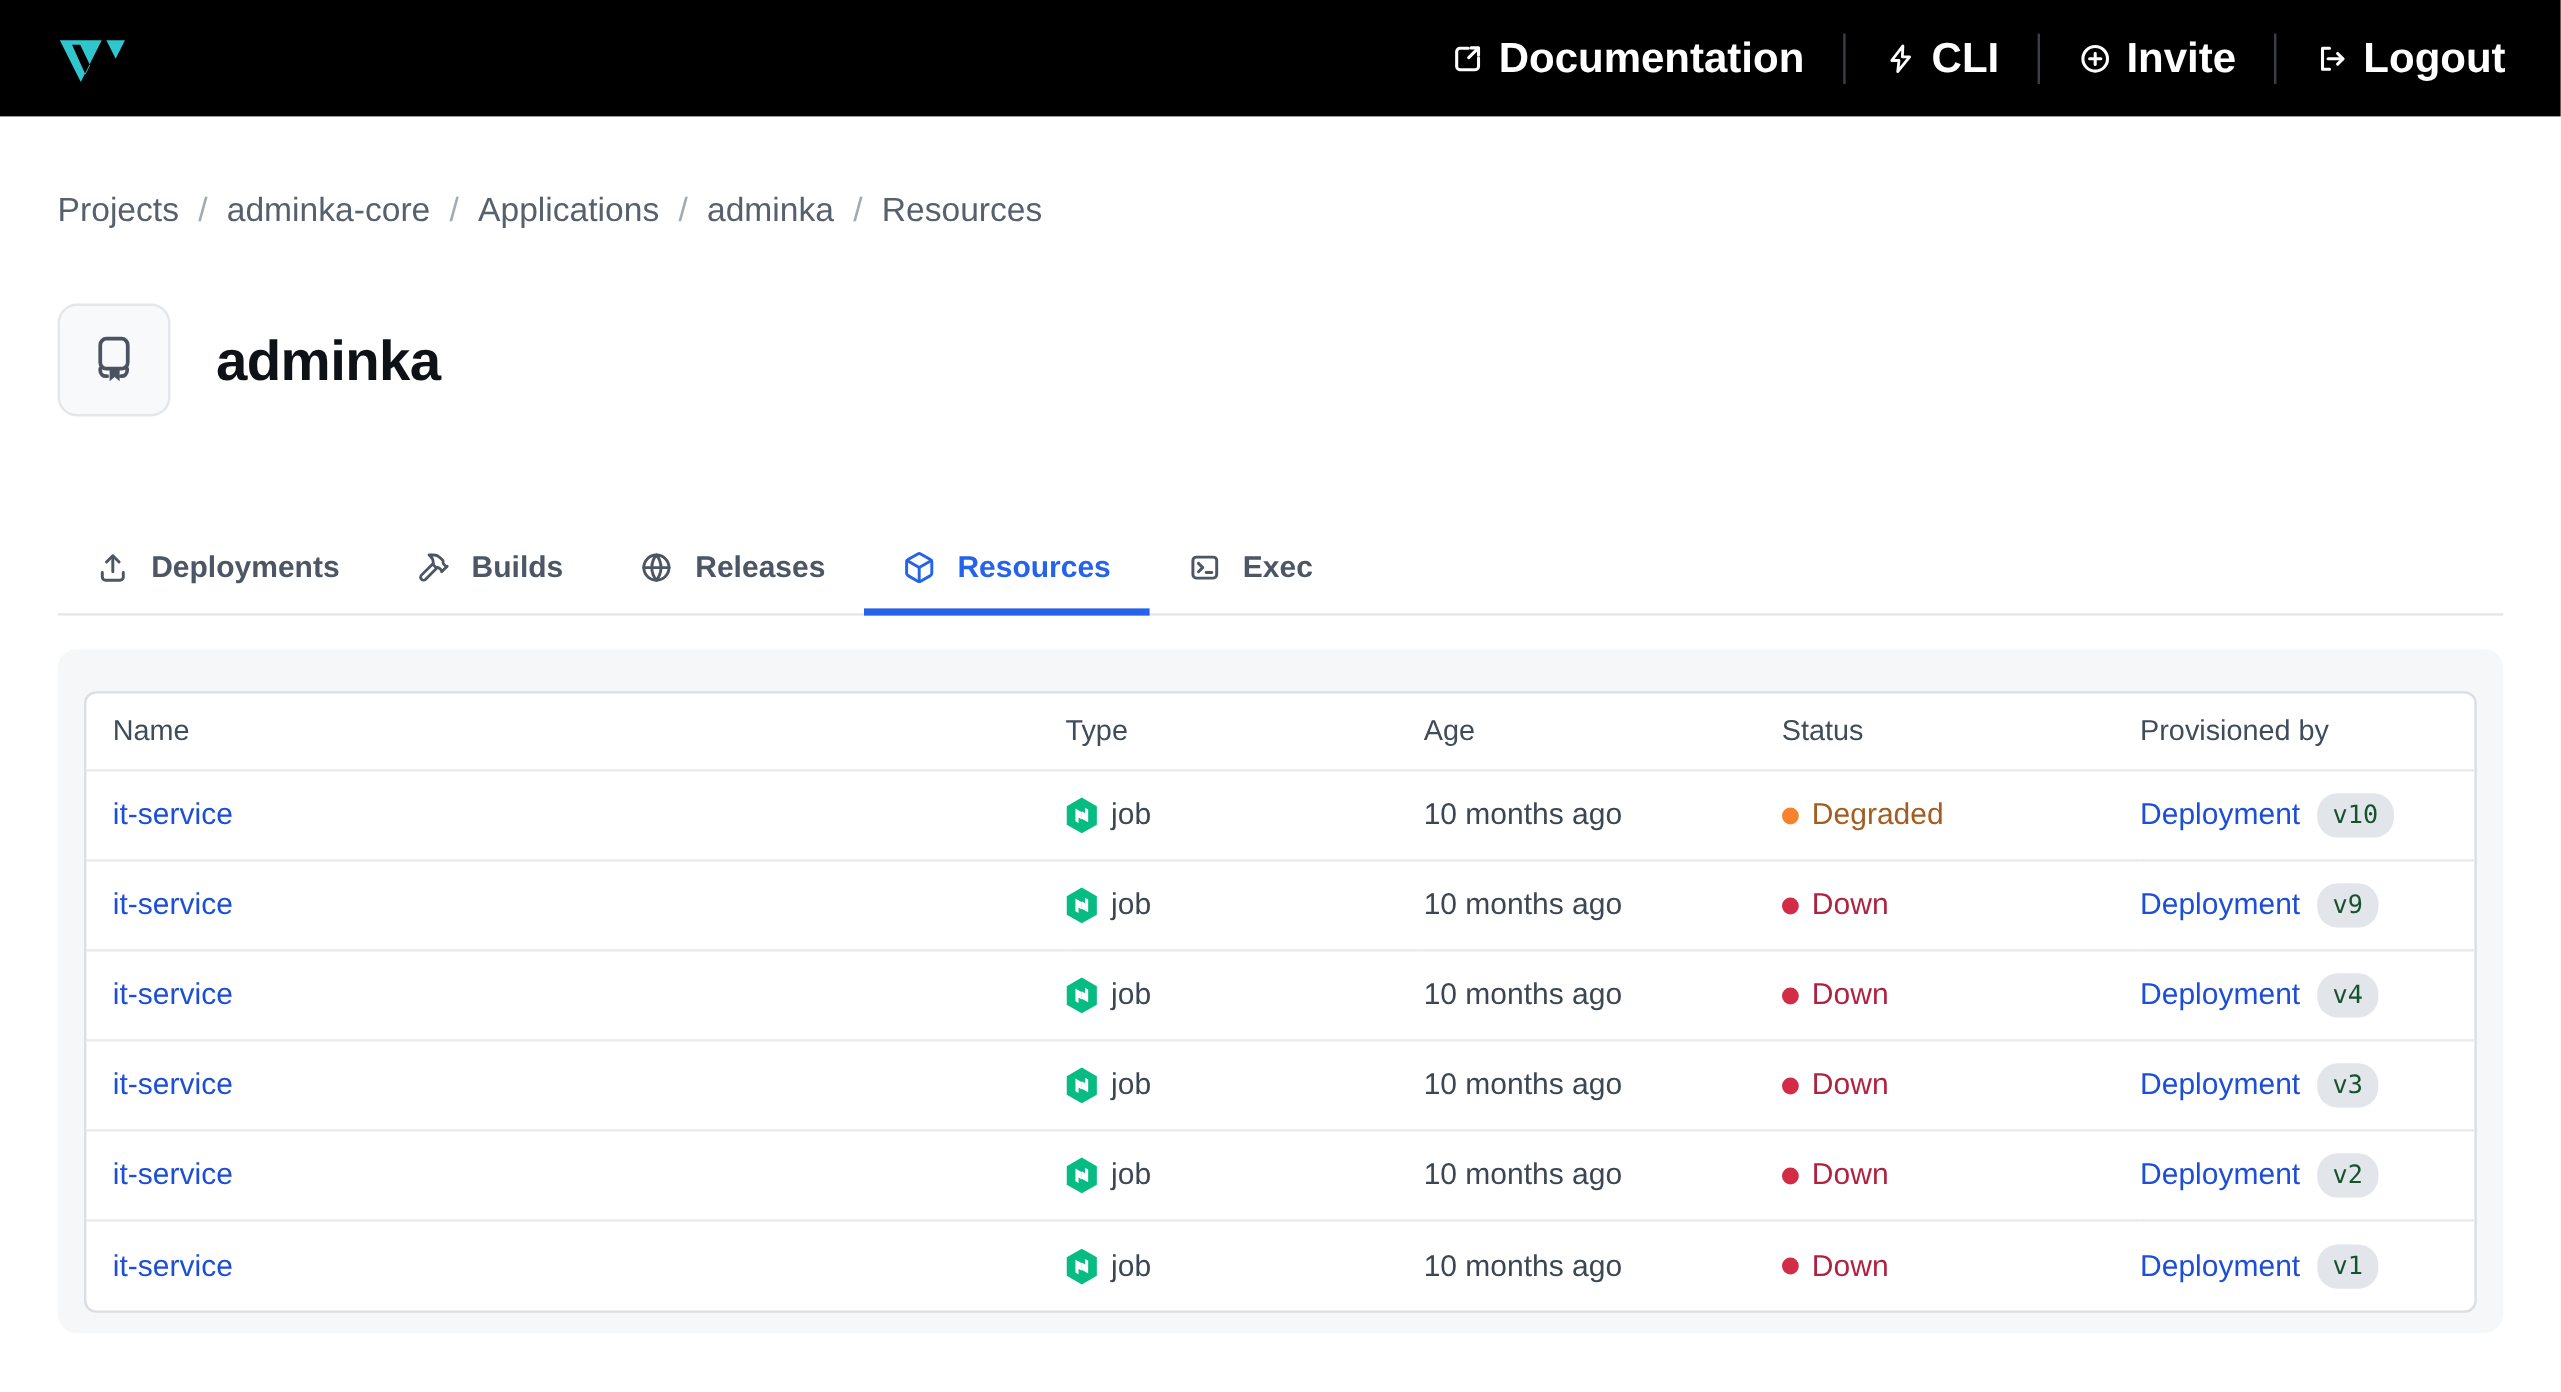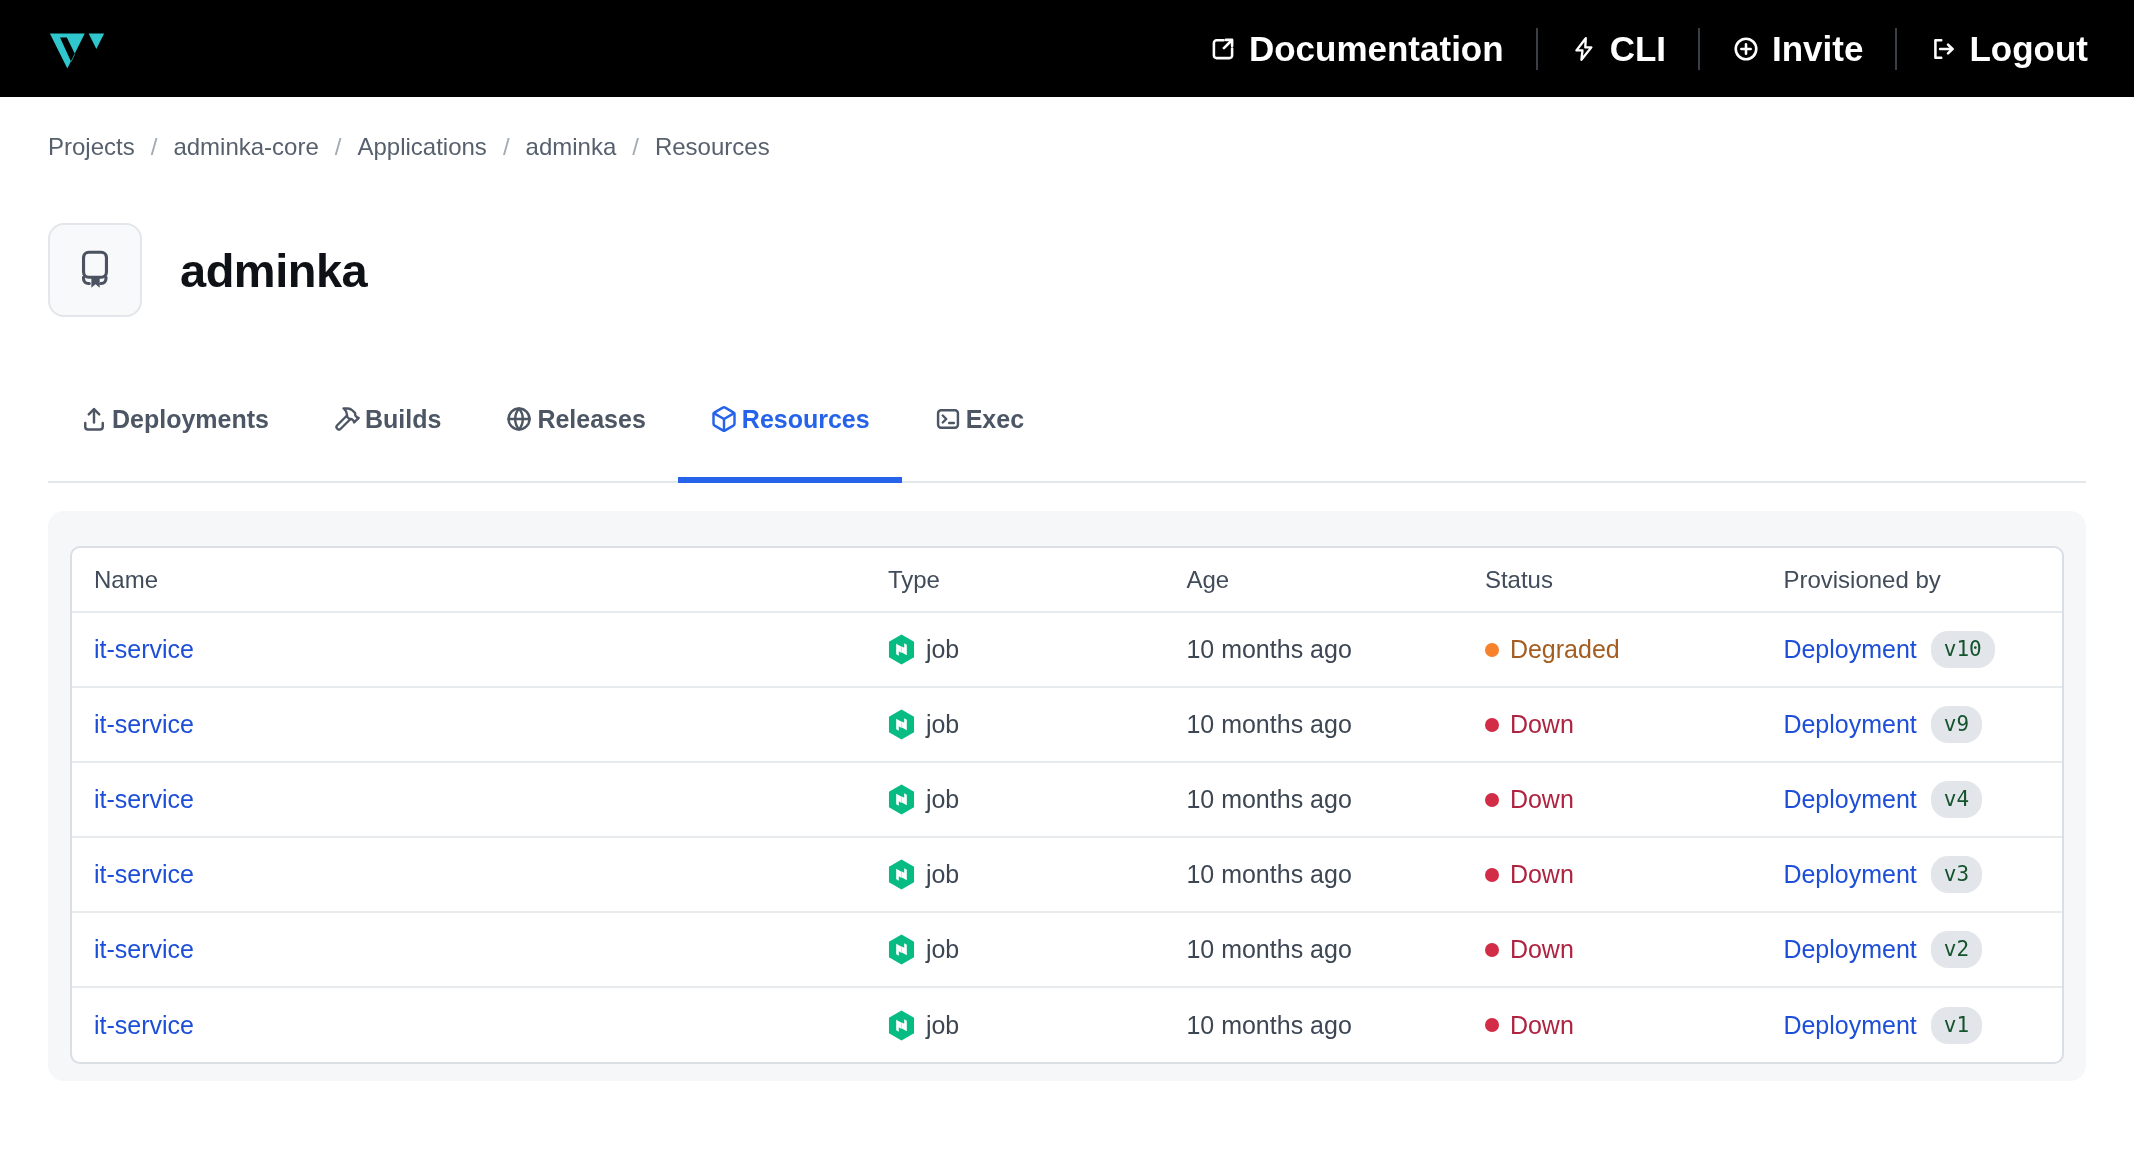--- a/index.html
+++ b/index.html
@@ -23,40 +23,40 @@
     color:#ffffff; font-size:35px; font-weight:700;
     cursor:pointer; white-space:nowrap;
   }
   .nav-item svg { display:block; }
   .nav-divider { width:2px; height:42px; background:#3a3f45; margin:0 32px; }
 
   
   main { padding:0 48px; }
 
   .breadcrumb {
-    margin-top:36px;
-    font-size:24px; color:#57616e;
+    margin-top:62px;
+    font-size:28px; color:#57616e;
     display:flex; align-items:flex-start;
   }
   .crumb { cursor:pointer; }
   .crumb-sep { color:#a2aab4; margin:0 16px; }
 
   .title-block { margin-top:62px; display:flex; align-items:center; gap:38px; }
   .app-icon-card {
     width:94px; height:94px;
     background:#f8f9fb; border:2px solid #e3e6ea; border-radius:16px;
     display:flex; align-items:center; justify-content:center;
   }
   h1.page-title { font-size:47px; font-weight:700; color:#0e1217; letter-spacing:-0.5px; }
 
   
   .tabs { margin-top:88px; display:flex; border-bottom:2px solid #e3e7ec; }
   .tab {
     position:relative;
-    display:flex; gap:4px;
+    display:flex; align-items:center; gap:18px;
     padding:0 32px; height:76px;
     font-size:25px; font-weight:700; color:#4c5664;
     cursor:pointer; white-space:nowrap;
   }
   .tab svg { display:block; }
   .tab .stroke { stroke:#4c5664; }
   .tab.active { color:#2563eb; }
   .tab.active .stroke { stroke:#2563eb; }
   .tab.active::after {
     content:""; position:absolute; left:0; right:0; bottom:-2px;

